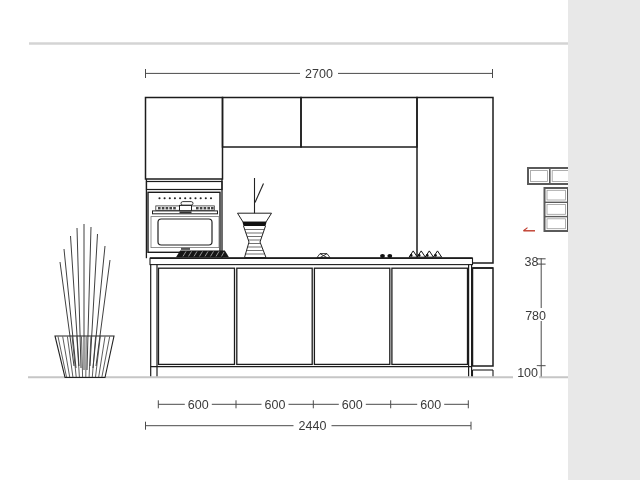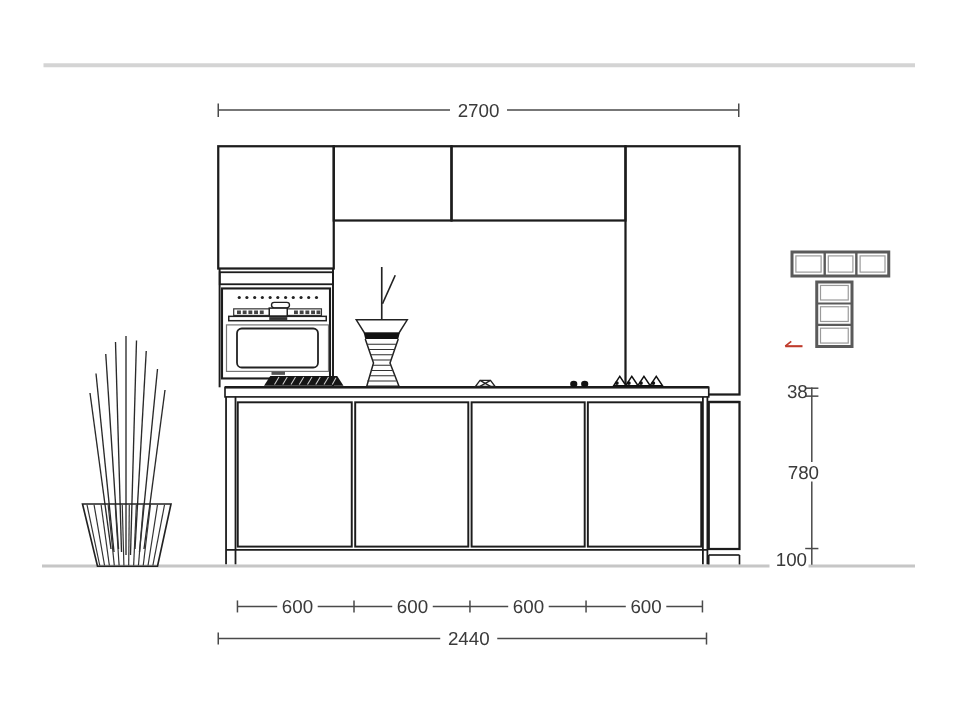--- a/index.html
+++ b/index.html
@@ -1,16 +1,16 @@
 <!DOCTYPE html>
 <html><head>
 <meta charset="utf-8">
 <style>
   html,body{margin:0;padding:0;background:#e8e8e8;}
-  .canvas{width:640px;height:480px;background:#ffffff;position:relative;overflow:hidden;}
+  .canvas{width:568px;height:480px;background:#ffffff;position:relative;overflow:hidden;}
   svg{display:block;}
   .dimtext{font-family:"Liberation Sans", sans-serif;font-size:12.5px;fill:#3b3b3b;}
 </style>
 </head>
 <body>
 
 <div class="canvas">
 <svg width="640" height="480" viewBox="0 0 640 480">
 
   <line x1="29" y1="43.5" x2="610" y2="43.5" stroke="#d4d4d4" stroke-width="2.6"></line>

